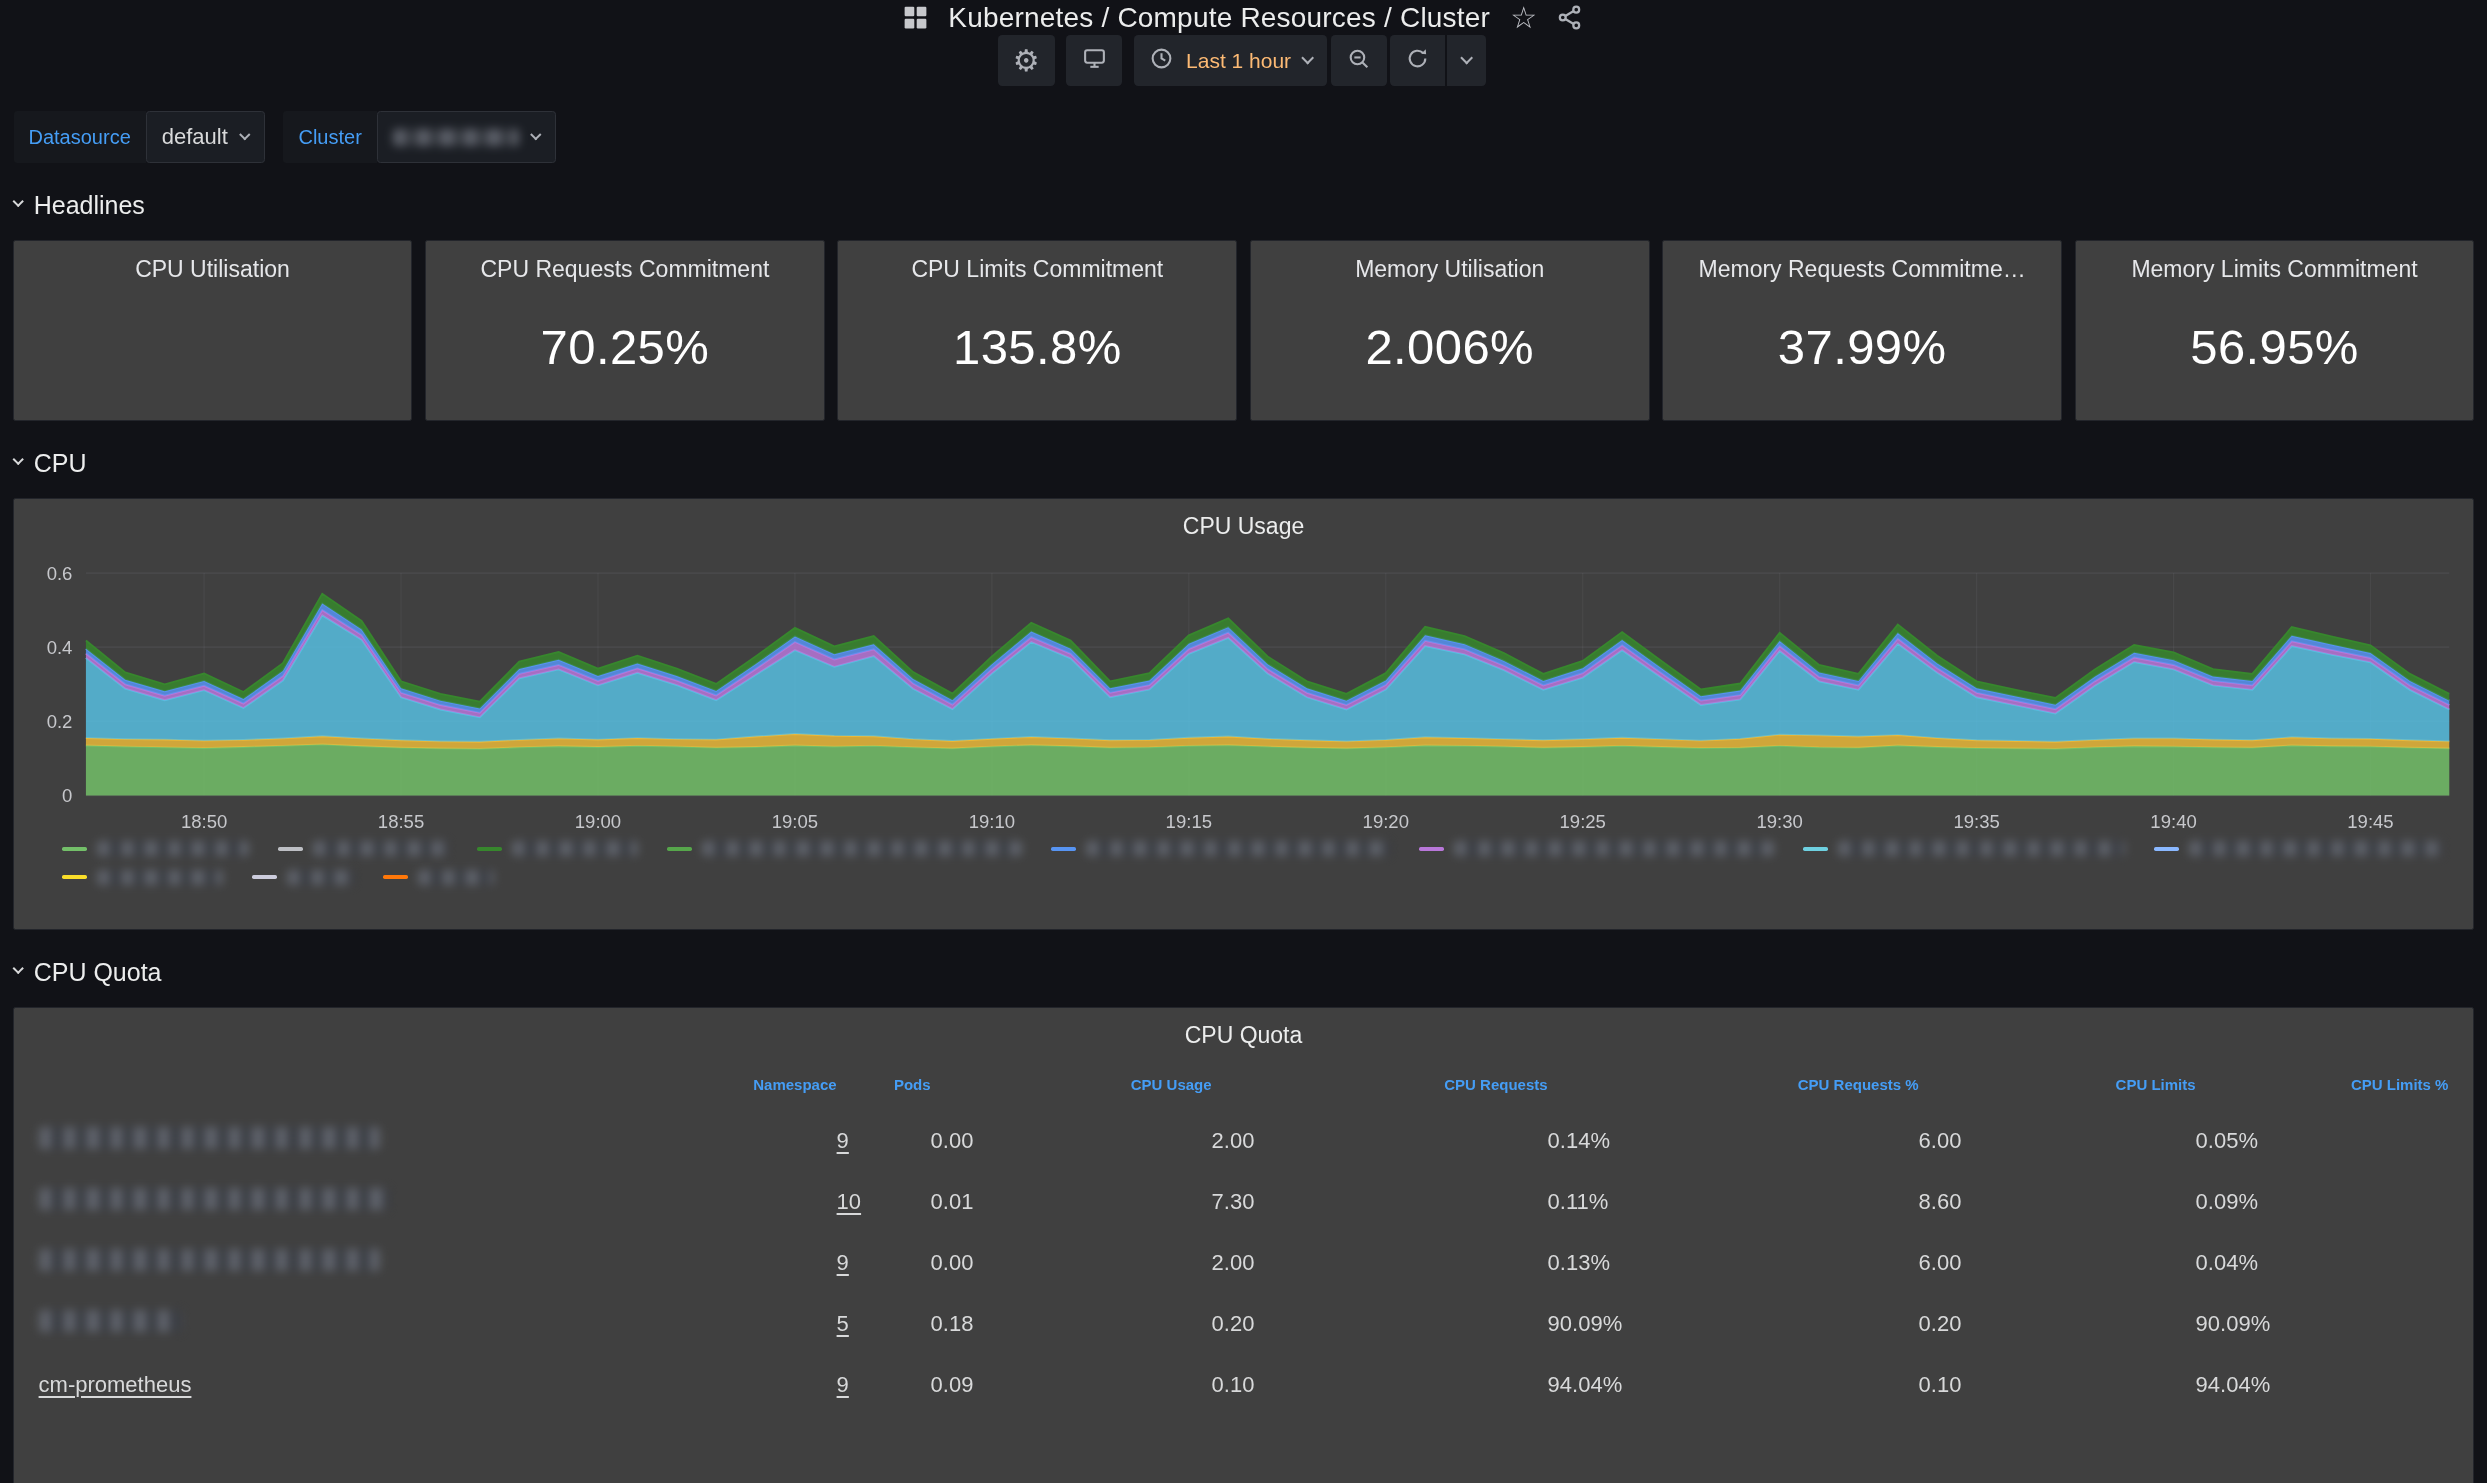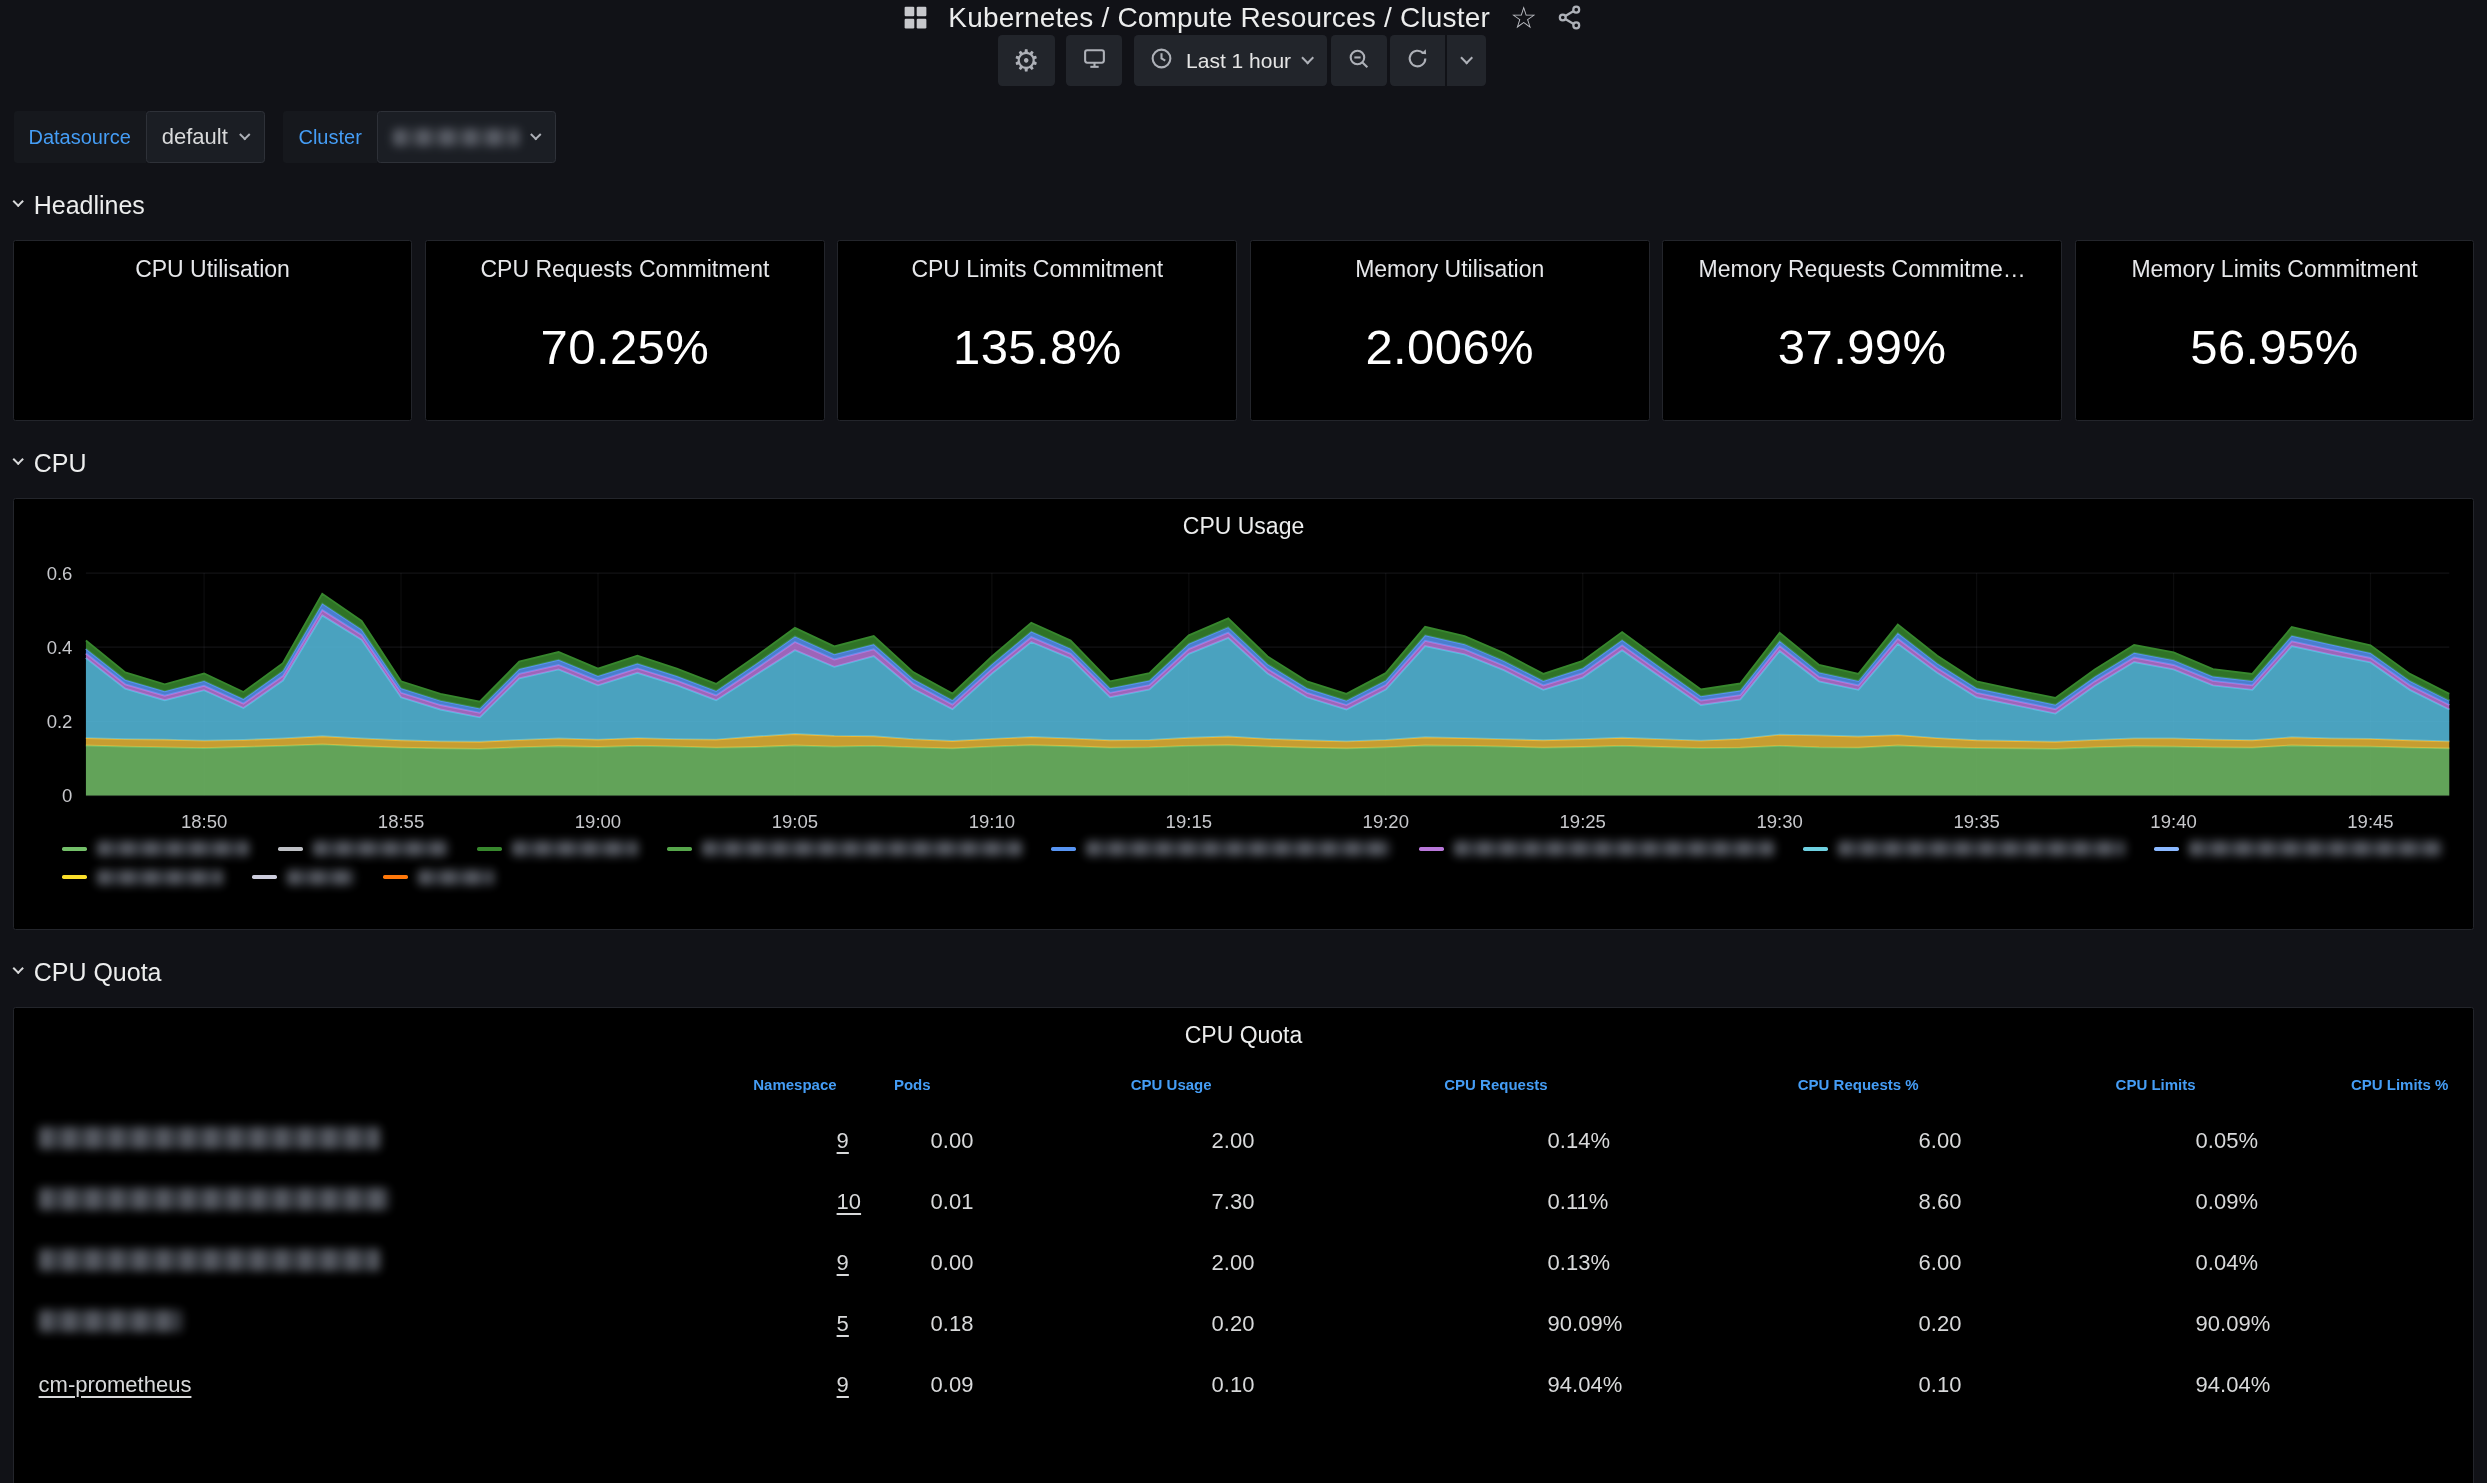--- a/index.html
+++ b/index.html
@@ -10,21 +10,21 @@
   .topbar { height: 79px; display: flex; align-items: center; justify-content: space-between;
     padding: 0 23.6px 0 20px; flex-direction: column; }
   .tb-left { display: flex; align-items: center; gap: 18.5px; }
   .tb-left h1 { font-size: 28px; font-weight: 500; color: #eceded; letter-spacing: 0.2px; }
   .tb-ico { display: inline-flex; align-items: center; justify-content: center; color: #aeb1b8; }
   .tb-star { font-size: 30px; color: #c0c2c8; margin-left: 1.7px; cursor: pointer; }
   .tb-right { display: flex; align-items: center; gap: 11.8px; }
   .tb-btn { height: 51px; min-width: 56px; border: none; border-radius: 4.2px; background: #22252b;
     color: #aeb1b8; display: inline-flex; align-items: center; justify-content: center; gap: 11.8px;
     padding: 0 15px; font-family: inherit; font-size: 21px; cursor: pointer; }
-  .tb-btn .txt { color: #e5e5e5; white-space: nowrap; }
+  .tb-btn .txt { color: #fdba74; white-space: nowrap; }
   .tb-group { display: flex; align-items: center; gap: 3.4px; }
   .split { display: flex; gap: 1.7px; }
   .split .tb-btn { min-width: 47px; }
   .split .tb-btn:first-child { border-top-right-radius: 0; border-bottom-right-radius: 0; }
   .split .tb-btn:last-child { border-top-left-radius: 0; border-bottom-left-radius: 0; min-width: 39px; padding: 0 10px; }
   .chev { display: inline-block; width: 9.3px; height: 9.3px; border-right: 2.5px solid #aeb1b8;
     border-bottom: 2.5px solid #aeb1b8; transform: rotate(45deg) translate(-1.7px,-1.7px); }
   .gear-glyph { font-size: 30px; line-height: 1; }
 
   
@@ -37,21 +37,21 @@
   .var-value .chev { width: 7.6px; height: 7.6px; border-width: 2.1px; }
 
   
   .section-header { display: flex; align-items: center; gap: 11.8px; margin: 27px 0 20px 13.5px;
     height: 30px; cursor: pointer; }
   .section-header .chev { width: 8.4px; height: 8.4px; border-color: #d8d9da; border-width: 2.5px;
     transform: rotate(45deg) translate(-2.5px,-2.5px); }
   .section-header span.lbl { font-size: 25px; font-weight: 400; color: #eceded; }
 
   
-  .panel { background: #000000; border: 0.8px solid #23252b; border-radius: 2.5px; }
+  .panel { background: #404040; border: 0.8px solid #23252b; border-radius: 2.5px; }
   .stats-row { display: flex; gap: 12.6px; margin: 0 12.6px; }
   .stat { flex: 1; height: 181px; display: flex; flex-direction: column; }
   .stat-title { margin-top: 15px; text-align: center; font-size: 23px; font-weight: 500;
     color: #e6e7ea; white-space: nowrap; overflow: hidden; text-overflow: ellipsis; padding: 0 13.5px; }
   .stat-value { flex: 1; display: flex; align-items: center; justify-content: center;
     font-size: 49px; font-weight: 500; color: #ffffff; letter-spacing: 0.4px; padding-bottom: 8.4px; }
 
   .chart-panel { margin: 0 12.6px; height: 432px; padding: 0 11.8px; }
   .panel-title { text-align: center; padding-top: 13.5px; font-size: 23px; font-weight: 500; color: #eceded; }
   #chart-svg { display: block; margin-top: 1.7px; }

